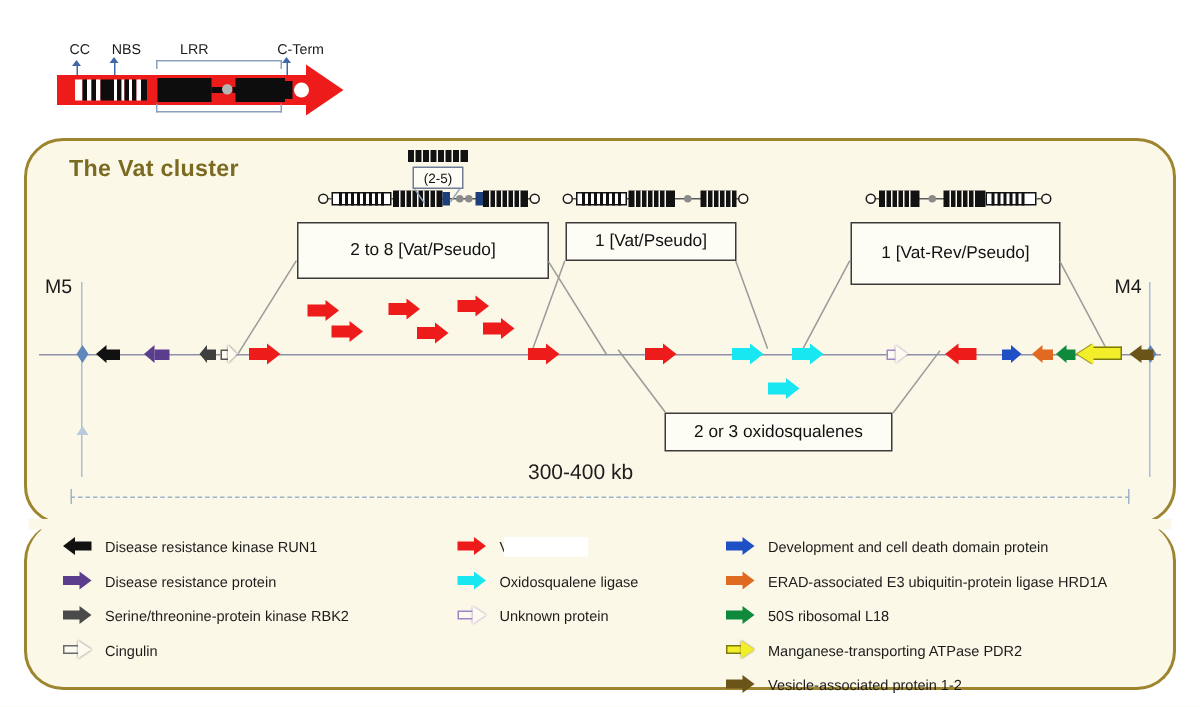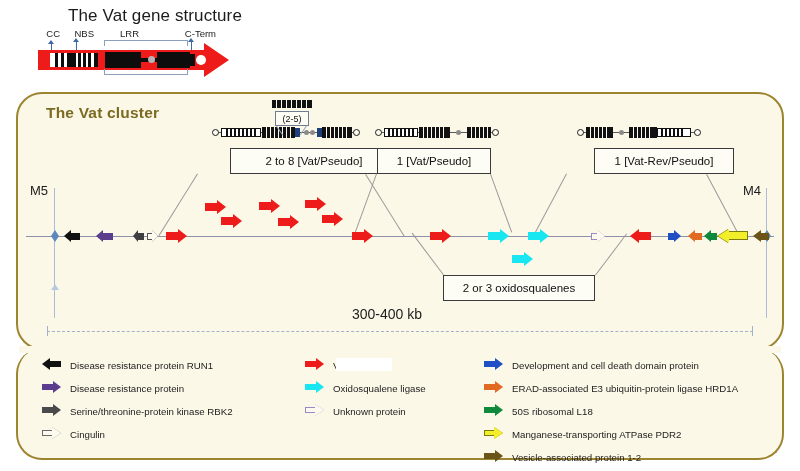--- a/index.html
+++ b/index.html
@@ -107,21 +107,20 @@
   .lg-arrow .head{position:absolute;top:0;width:0;height:0;
     border-top:6px solid transparent;border-bottom:6px solid transparent;}
   #vat-redaction{position:absolute;left:336px;top:358px;width:56px;height:13px;background:#ffffff;}
   .hollow-shaft{box-sizing:border-box;}
 </style>
 </head>
 <body>
 
 <div id="top-panel">
 
-  <div id="gene-structure-title">The Vat gene structure</div>
 
   <div class="gs-label" style="left:34px;top:28px;width:26px;">CC</div>
   <div class="gs-label" style="left:60px;top:28px;width:34px;">NBS</div>
   <div class="gs-label" style="left:105px;top:28px;width:34px;">LRR</div>
   <div class="gs-label" style="left:168px;top:28px;width:48px;">C-Term</div>
 
   <div class="gs-tickhead" style="left:48px;top:40px;"></div>
   <div class="gs-tick" style="left:51px;top:44px;height:9px;background:#3f68a8;"></div>
   <div class="gs-tickhead" style="left:73px;top:38px;"></div>
   <div class="gs-tick" style="left:76px;top:42px;height:12px;background:#3f68a8;"></div>
@@ -261,23 +260,23 @@
   <div class="gm-box" style="left:80px;width:34px;"></div>
   <div class="gm-stripe" style="left:84px;"></div>
   <div class="gm-stripe" style="left:88px;"></div>
   <div class="gm-stripe" style="left:92px;"></div>
   <div class="gm-stripe" style="left:96px;"></div>
   <div class="gm-stripe" style="left:100px;"></div>
   <div class="gm-stripe" style="left:104px;"></div>
   <div class="gm-ocirc" style="left:117px;"></div>
 </div>
 
-<div class="callout" style="left:198px;top:148px;width:168px;height:26px;margin-left:32px;">2 to 8 [Vat/Pseudo]</div>
+<div class="callout" style="left:198px;top:148px;width:168px;height:38px;">2 to 8 [Vat/Pseudo]</div>
 <div class="callout" style="left:377px;top:148px;width:114px;height:26px;">1 [Vat/Pseudo]</div>
-<div class="callout" style="left:567px;top:148px;width:140px;height:26px;margin-left:27px;">1 [Vat-Rev/Pseudo]</div>
+<div class="callout" style="left:567px;top:148px;width:140px;height:42px;">1 [Vat-Rev/Pseudo]</div>
 <div class="callout" style="left:443px;top:275px;width:152px;height:26px;">2 or 3 oxidosqualenes</div>
 
 <div class="leader" style="left:198px;top:174px;width:73px;transform:rotate(122deg);"></div>
 <div class="leader" style="left:366px;top:174px;width:73px;transform:rotate(58deg);"></div>
 <div class="leader" style="left:377px;top:174px;width:62px;transform:rotate(110deg);"></div>
 <div class="leader" style="left:491px;top:174px;width:62px;transform:rotate(70deg);"></div>
 <div class="leader" style="left:567px;top:174px;width:68px;transform:rotate(118deg);"></div>
 <div class="leader" style="left:707px;top:174px;width:68px;transform:rotate(62deg);"></div>
 <div class="leader" style="left:443px;top:275px;width:52px;transform:rotate(-127deg);"></div>
 <div class="leader" style="left:595px;top:275px;width:52px;transform:rotate(-53deg);"></div>
@@ -397,21 +396,21 @@
 
 <div id="kb-label">300-400 kb</div>
 <div id="kb-dashed"></div>
 <div class="kb-end" style="left:47px;top:326px;"></div>
 <div class="kb-end" style="left:752px;top:326px;"></div>
 
 <div class="lg-arrow" style="left:42px;top:358px;width:19px;height:12px;">
   <div class="shaft" style="left:7px;width:12px;background:#111;"></div>
   <div class="head" style="left:0;border-right:8px solid #111;"></div>
 </div>
-<div class="lg-item" style="left:70px;top:360px;">Disease resistance protein RUN1</div>
+<div class="lg-item" style="left:70px;top:360px;">Disease resistance kinase RUN1</div>
 
 <div class="lg-arrow" style="left:42px;top:381px;width:19px;height:12px;">
   <div class="shaft" style="left:0;width:12px;background:#5b3d8e;"></div>
   <div class="head" style="left:11px;border-left:8px solid #5b3d8e;"></div>
 </div>
 <div class="lg-item" style="left:70px;top:383px;">Disease resistance protein</div>
 
 <div class="lg-arrow" style="left:42px;top:404px;width:19px;height:12px;">
   <div class="shaft" style="left:0;width:12px;background:#4a4a4a;"></div>
   <div class="head" style="left:11px;border-left:8px solid #4a4a4a;"></div>

